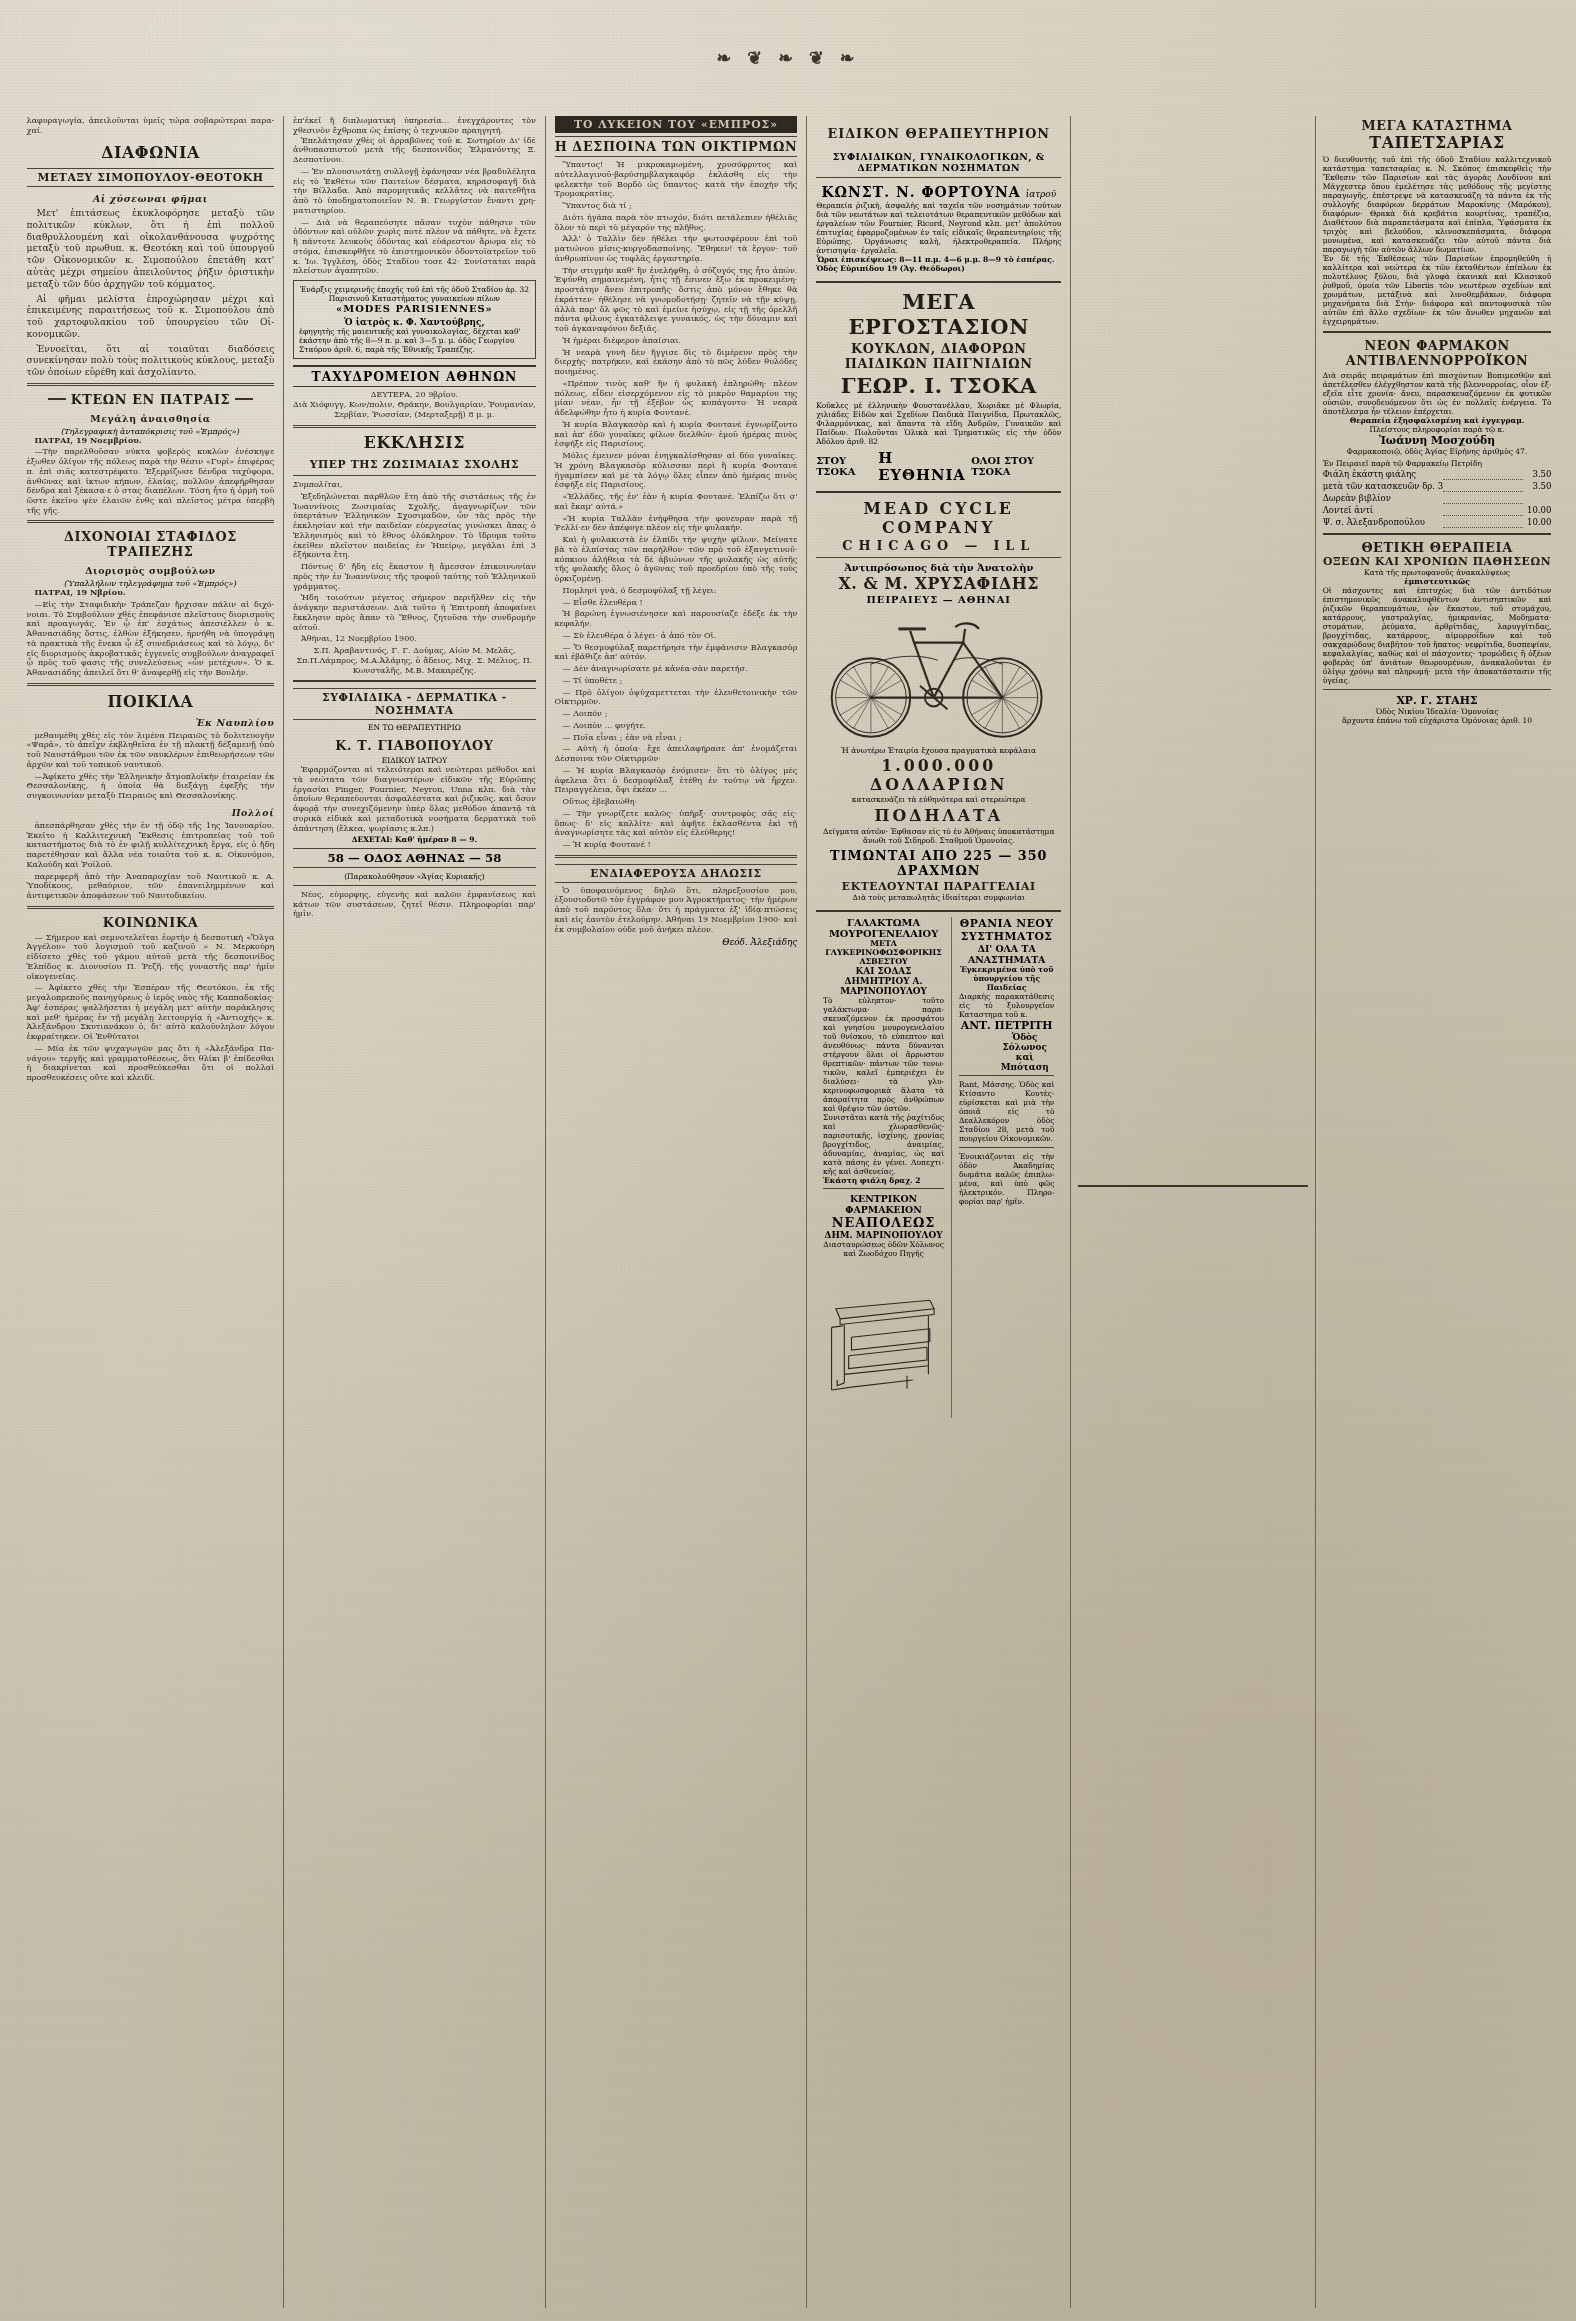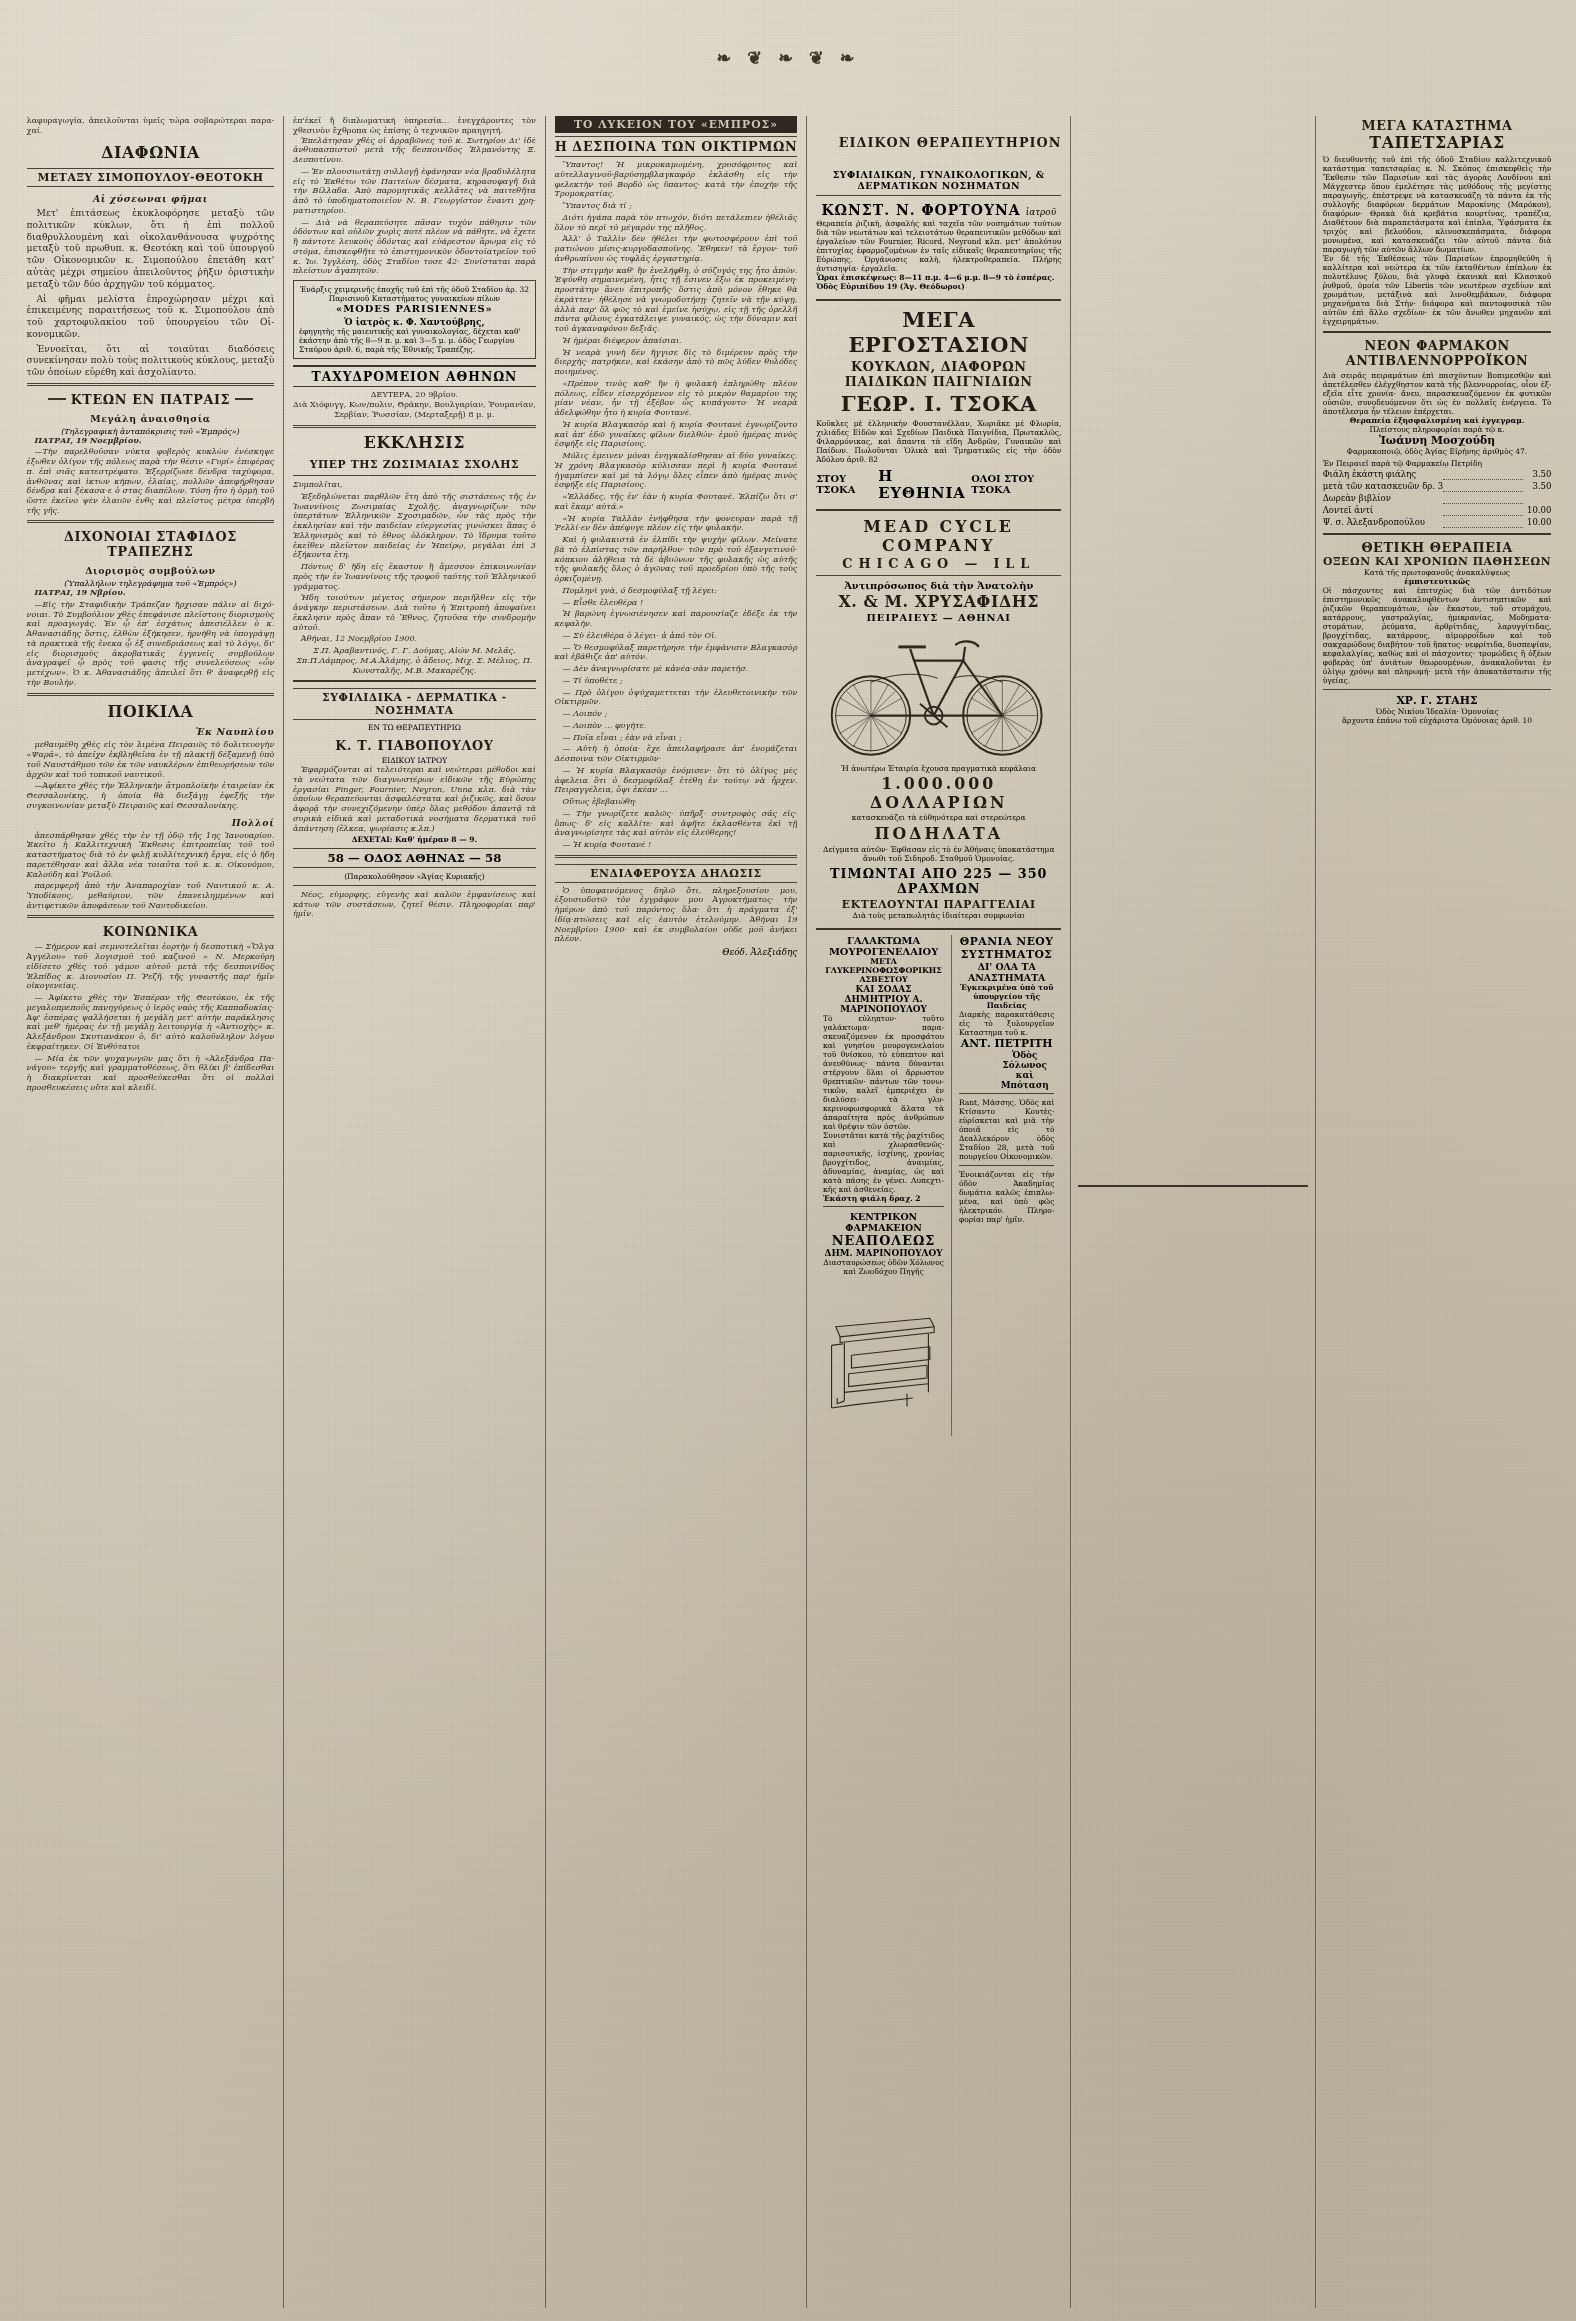--- a/index.html
+++ b/index.html
@@ -52,21 +52,21 @@
   .body-text{
     font-size:9.2px;
     line-height:1.28;
     text-align:justify;
     color:#2b261f;
     hyphens:auto;
     word-spacing:0.2px;
   }
   .body-text p{margin:0 0 3px 0; text-indent:9.9px;}
   .tiny{font-size:8px;line-height:1.22;}
-  .tiny p{margin:0 0 2px 0;text-indent:7.9px;font-style:italic;}
+  .tiny p{margin:0 0 2px 0;text-indent:7.9px;}
   .center{text-align:center;}
   .b{font-weight:bold;}
   .i{font-style:italic;}
 
   
   .hd{
     text-align:center;
     font-weight:bold;
     letter-spacing:0.6px;
     color:#1f1b15;
@@ -287,21 +287,21 @@
       <div class="hd hd-sm hd-box">ΕΝΔΙΑΦΕΡΟΥΣΑ ΔΗΛΩΣΙΣ</div>
       <div class="body-text tiny">
         <p>Ὁ ὑποφαινόμενος δηλῶ ὅτι, πληρεξουσίου μου, ἐξουσιοδοτῶ τὸν ἐγγράφον μου Ἀγροκτή­ματος· τὴν ἡμέρων ἀπὸ τοῦ παρόντος ὅλα· ὅτι ἡ πράγματα ἐξ' ἰδίᾳ·πτώσεις καὶ εἰς ἑαυτὸν ἐτελούμην. Ἀθήναι 19 Νοεμβρίου 1900· καὶ ἐκ συμβολαίου οὐδε μοῦ ἀνήκει πλέον.</p>
       </div>
       <div class="sig">Θεόδ. Ἀλεξιάδης</div>
     </div>
 
     <div class="col c4">
 
       <div class="ad">
-        <div class="hd hd-md" style="margin:19px 0;letter-spacing:1px;text-align:right;">ΕΙΔΙΚΟΝ ΘΕΡΑΠΕΥΤΗΡΙΟΝ</div>
+        <div class="hd hd-md" style="margin:10px 0;letter-spacing:1px;">ΕΙΔΙΚΟΝ ΘΕΡΑΠΕΥΤΗΡΙΟΝ</div>
         <div class="center b" style="font-size:9.4px;letter-spacing:0.5px;">ΣΥΦΙΛΙΔΙΚΩΝ, ΓΥΝΑΙΚΟΛΟΓΙΚΩΝ, &amp; ΔΕΡΜΑΤΙΚΩΝ ΝΟΣΗΜΑΤΩΝ</div>
         <div class="rule"></div>
         <div class="center">
           <span class="b" style="font-size:14px;letter-spacing:1px;">ΚΩΝΣΤ. Ν. ΦΟΡΤΟΥΝΑ</span>
           <span class="i" style="font-size:8.9px;">ἰατροῦ</span>
         </div>
         <div class="mini" style="text-align:justify;">Θεραπεία ῥιζικὴ, ἀσφαλὴς καὶ ταχεῖα τῶν νοσημάτων τούτων διὰ τῶν νεωτάτων καὶ τελειοτάτων θεραπευτικῶν μεθόδων καὶ ἐργαλείων τῶν Fournier, Ricord, Neyrond κλπ. μετ' ἀπολύτου ἐπιτυχίας ἐφαρμοζομένων ἐν ταῖς εἰδικαῖς θεραπευτηρίοις τῆς Εὐρώπης. Ὀργάνωσις καλὴ, ἠλεκτροθεραπεία. Πλήρης ἀντισηψία· ἐργαλεῖα.</div>
         <div class="mini b">Ὧραι ἐπισκέψεως: 8—11 π.μ. 4—6 μ.μ. 8—9 τὸ ἑσπέρας. Ὁδὸς Εὐριπίδου 19 (Ἁγ. Θεόδωροι)</div>
       </div>
 

